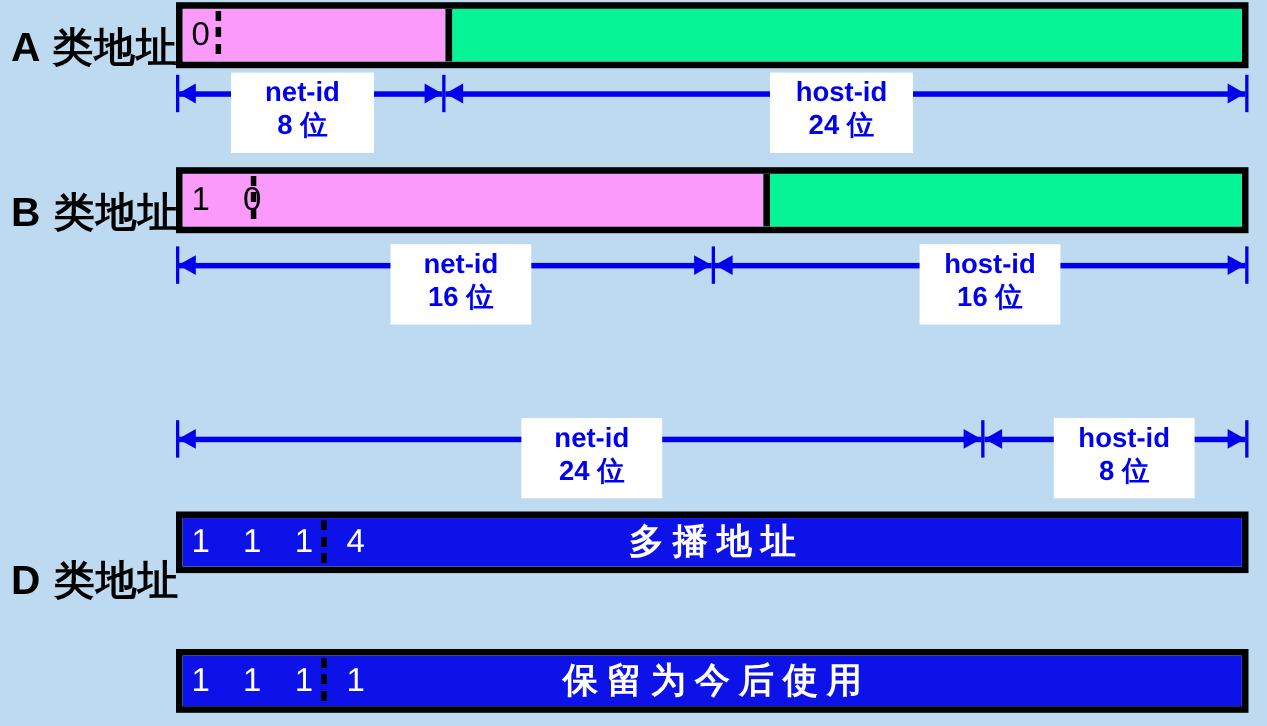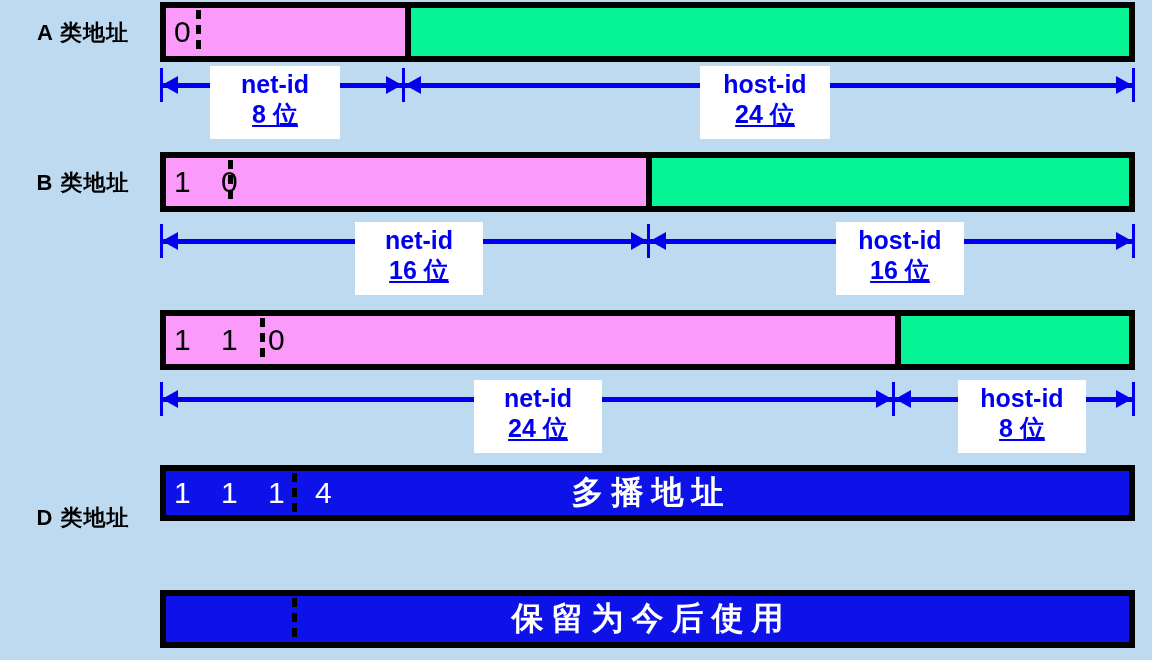--- a/index.html
+++ b/index.html
@@ -19,21 +19,21 @@
     height: 660px;
   }
 
   
   .row-label {
     position: absolute;
     left: 10px;
     width: 146px;
     text-align: center;
     color: #000000;
-    font-size: 22px;
+    font-size: 37px;
     font-weight: 700;
     letter-spacing: 1px;
     white-space: nowrap;
   }
 
   
   .bar {
     position: absolute;
     left: 160px;
     width: 975px;
@@ -145,21 +145,21 @@
     background: #ffffff;
     color: #0000ee;
     font-size: 25px;
     font-weight: 700;
     line-height: 1.18;
     text-align: center;
     padding: 4px 14px 10px 14px;
     white-space: nowrap;
     box-sizing: border-box;
   }
-  .dim-caption .l2 { display: block; text-decoration: underline; }
+  .dim-caption .l2 { display: block; }
 </style>
 </head>
 <body>
 
 <div id="stage">
 
   <div class="row-label" style="top:18px;">A 类地址</div>
 
   <div class="bar" style="top:2px; height:60px;">
     <div class="seg seg-netid" style="width:239px;">
@@ -181,21 +181,21 @@
     <span class="l2">8 位</span>
   </div>
   <div class="dim-caption" style="left:700px; top:66px; width:130px;">
     <span>host-id</span>
     <span class="l2">24 位</span>
   </div>
 
   <div class="row-label" style="top:168px;">B 类地址</div>
 
   <div class="bar" style="top:152px; height:60px;">
-    <div class="seg seg-netid" style="width:480px;">
+    <div class="seg seg-netid" style="width:528px;">
       <span class="prefix prefix-dark">1 0</span>
       <span class="bit-sep" style="left:62px;"></span>
     </div>
     <div class="seg seg-hostid" style="flex:1 1 auto;"></div>
   </div>
 
   <div class="dim-band" style="left:160px; top:224px; width:975px;">
     <span class="tick" style="left:0px;"></span>
     <span class="tick" style="left:487px;"></span>
     <span class="tick" style="left:972px;"></span>
@@ -205,27 +205,20 @@
   <div class="dim-caption" style="left:355px; top:222px; width:128px;">
     <span>net-id</span>
     <span class="l2">16 位</span>
   </div>
   <div class="dim-caption" style="left:836px; top:222px; width:128px;">
     <span>host-id</span>
     <span class="l2">16 位</span>
   </div>
 
 
-  <div class="bar" style="top:310px; height:60px;">
-    <div class="seg seg-netid" style="width:729px;">
-      <span class="prefix prefix-dark">1 1 0</span>
-      <span class="bit-sep" style="left:94px;"></span>
-    </div>
-    <div class="seg seg-hostid" style="flex:1 1 auto;"></div>
-  </div>
 
   <div class="dim-band" style="left:160px; top:382px; width:975px;">
     <span class="tick" style="left:0px;"></span>
     <span class="tick" style="left:732px;"></span>
     <span class="tick" style="left:972px;"></span>
     <span class="arrow" style="left:2px; width:730px;"></span>
     <span class="arrow" style="left:735px; width:237px;"></span>
   </div>
   <div class="dim-caption" style="left:474px; top:380px; width:128px;">
     <span>net-id</span>
@@ -243,17 +236,18 @@
       <span class="bar-caption">多播地址</span>
       <span class="prefix prefix-light">1 1 1 4</span>
       <span class="bit-sep bit-sep-light" style="left:126px;"></span>
     </div>
   </div>
 
 
   <div class="bar" style="top:590px; height:58px;">
     <div class="seg seg-full">
       <span class="bar-caption">保留为今后使用</span>
+      <span class="prefix prefix-light">1 1 1 1</span>
       <span class="bit-sep bit-sep-light" style="left:126px;"></span>
     </div>
   </div>
 
 </div>
 
 </body></html>

